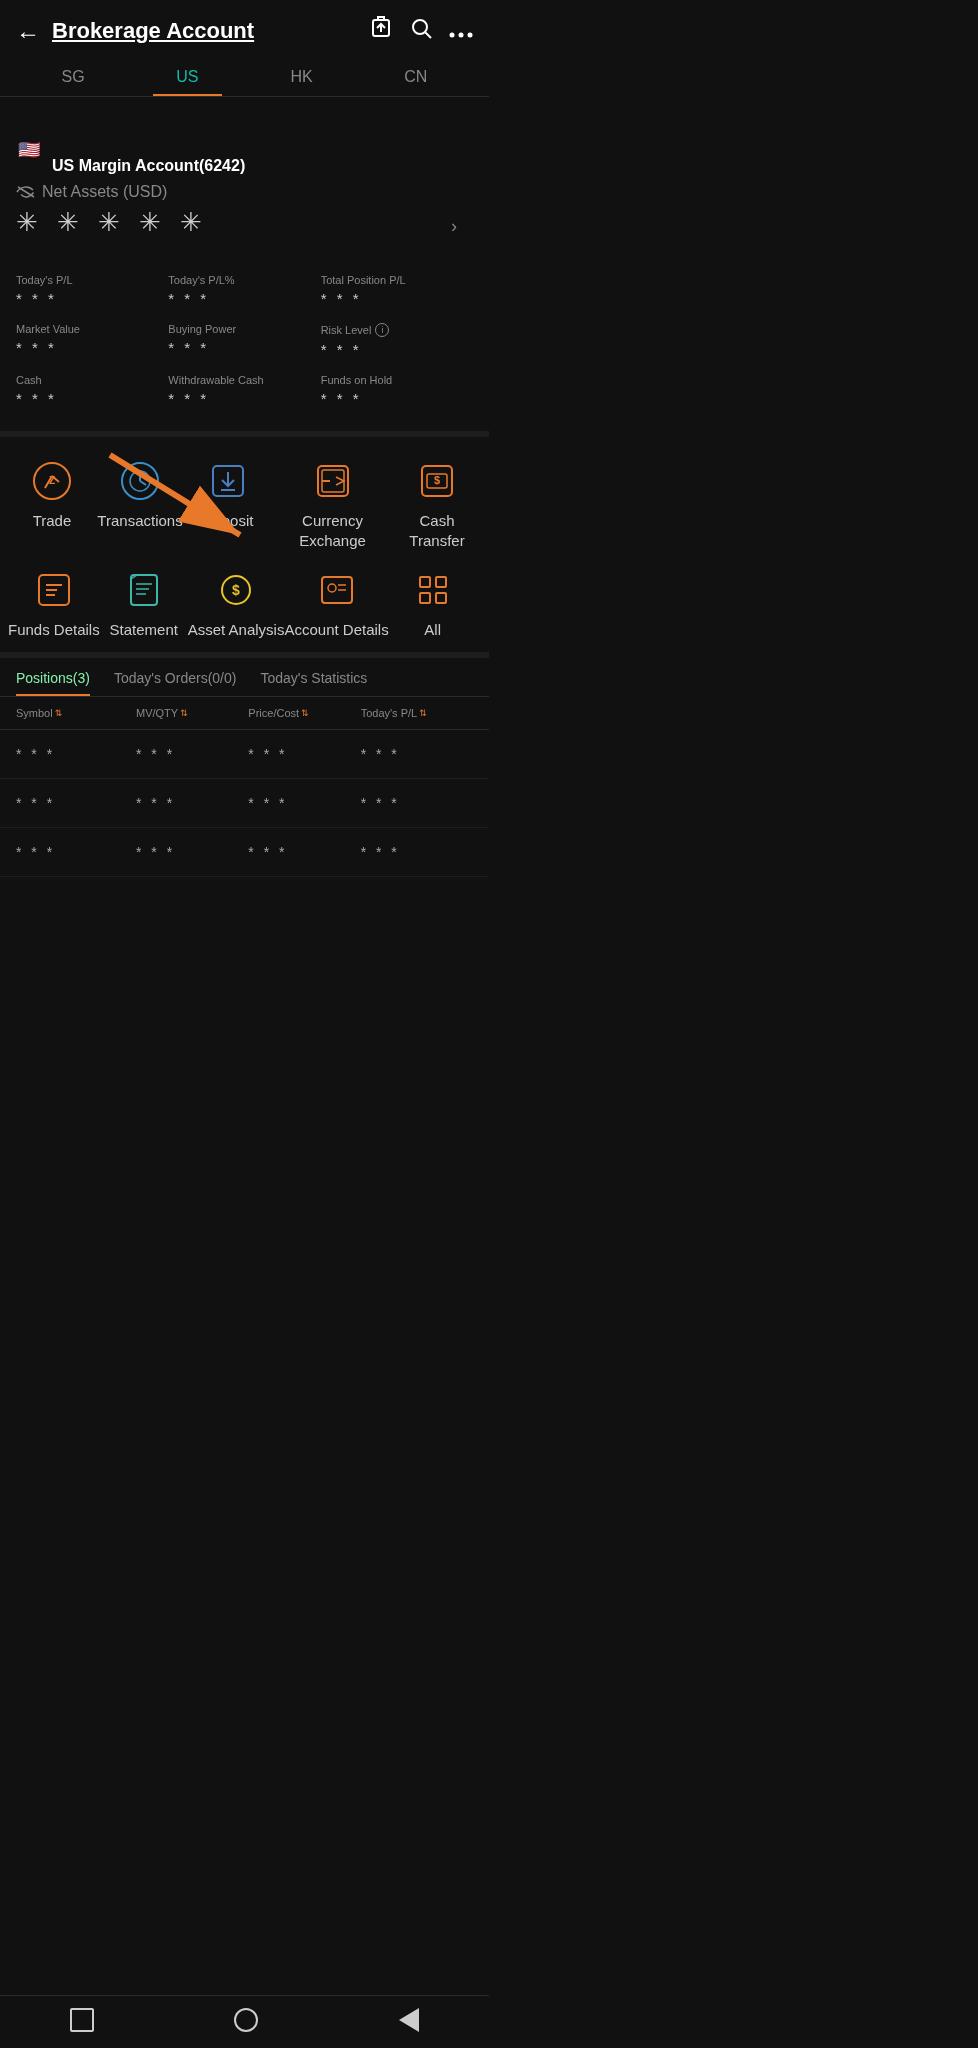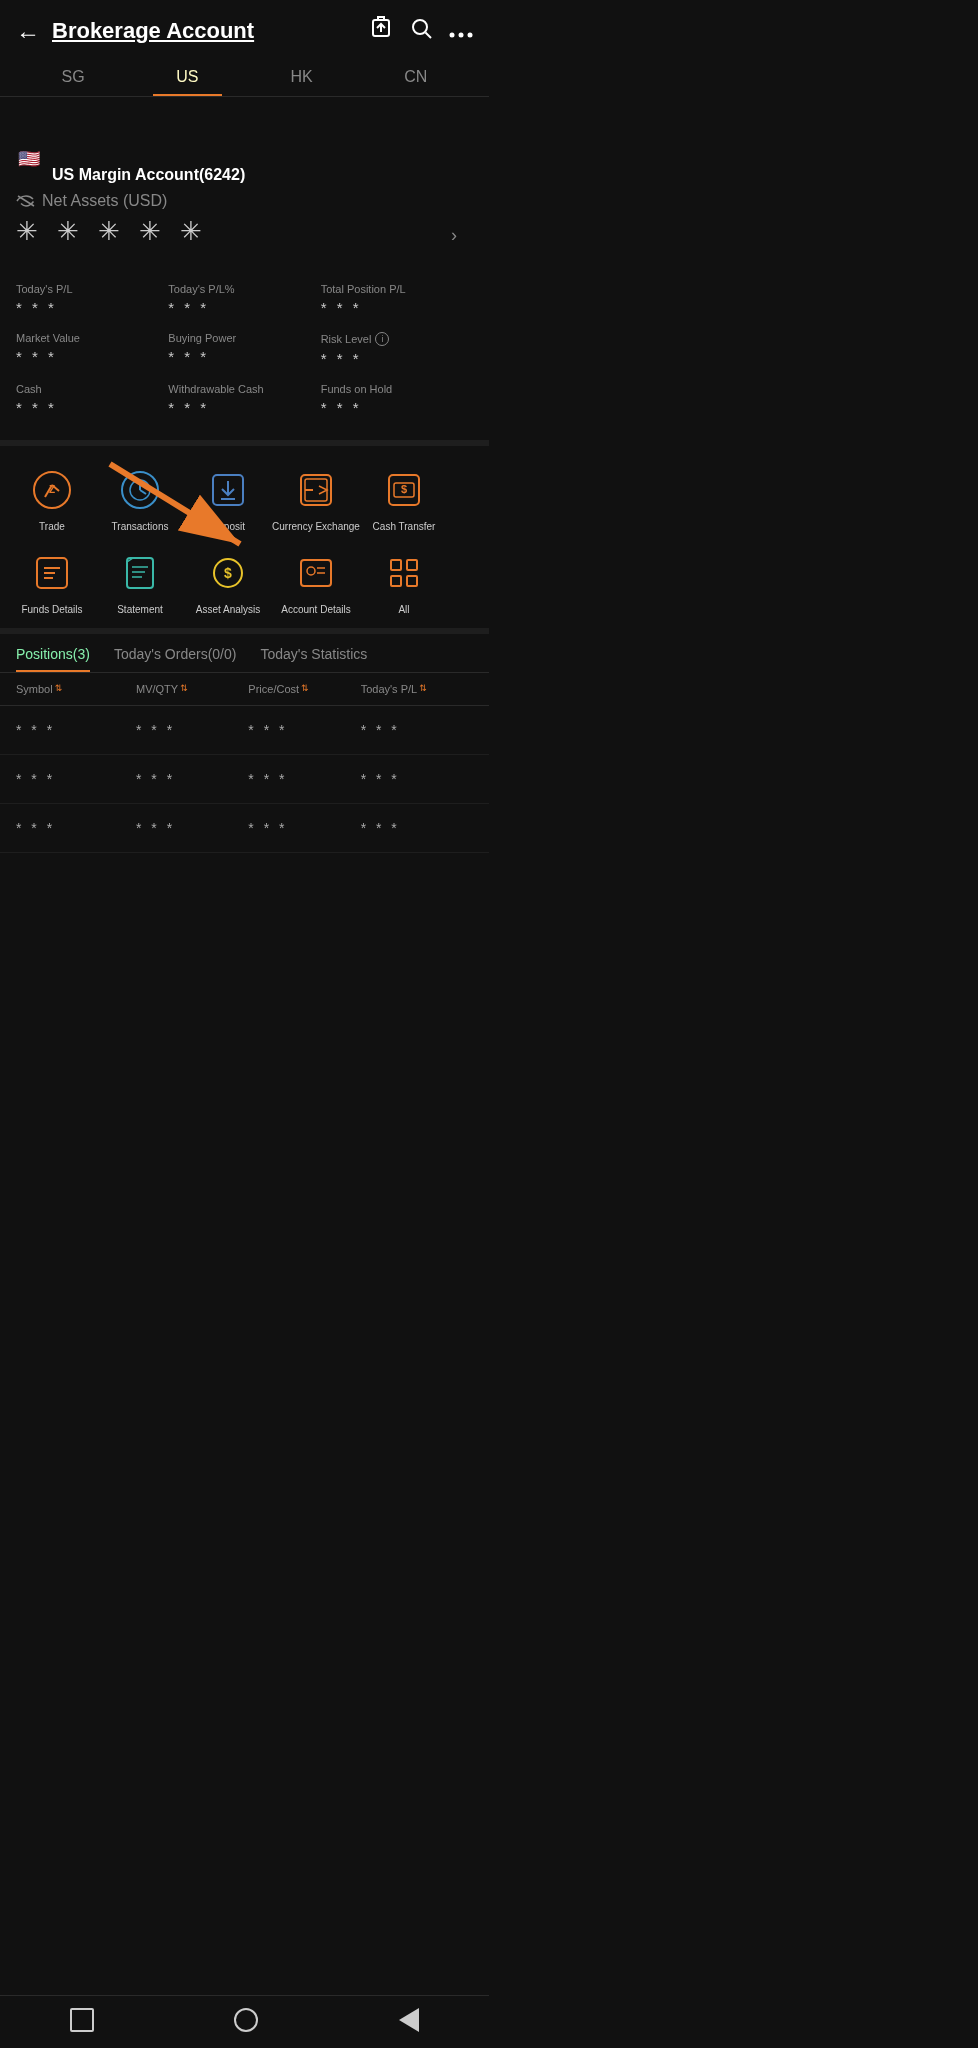--- a/index.html
+++ b/index.html
@@ -40,33 +40,33 @@
     .header-icon {
       font-size: 22px;
       color: #ffffff;
       cursor: pointer;
     }
     
     .tabs {
       display: flex;
       padding: 0 16px;
       border-bottom: 1px solid #2a2a2a;
-      margin-bottom: 29px;
+      margin-bottom: 20px;
     }
     .tab {
       flex: 1;
       text-align: center;
       padding: 10px 0;
       font-size: 16px;
       color: #888888;
       cursor: pointer;
       position: relative;
     }
     .tab.active {
-      color: #fef9c3;
+      color: #14b8a6;
     }
     .tab.active::after {
       content: '';
       position: absolute;
       bottom: 0;
       left: 20%;
       right: 20%;
       height: 2px;
       background: #e8792a;
     }
@@ -175,21 +175,21 @@
       cursor: pointer;
     }
     .action-icon-wrap {
       width: 48px;
       height: 48px;
       display: flex;
       align-items: center;
       justify-content: center;
     }
     .action-label {
-      font-size: 10px;
+      font-size: 15px;
       color: #cccccc;
       text-align: center;
       line-height: 1.3;
     }
     
     .icon-svg {
       width: 38px;
       height: 38px;
     }
     
@@ -234,21 +234,21 @@
     .table-header {
       display: grid;
       grid-template-columns: 120px 1fr 1fr 1fr;
       padding: 10px 16px;
       border-bottom: 1px solid #2a2a2a;
     }
     .th {
       font-size: 11px;
       color: #888888;
       display: flex;
-      align-items: flex-start;
+      align-items: center;
       gap: 2px;
     }
     .sort-icon {
       font-size: 9px;
       color: #e8792a;
     }
     .table-row {
       display: grid;
       grid-template-columns: 120px 1fr 1fr 1fr;
       padding: 16px 16px;

